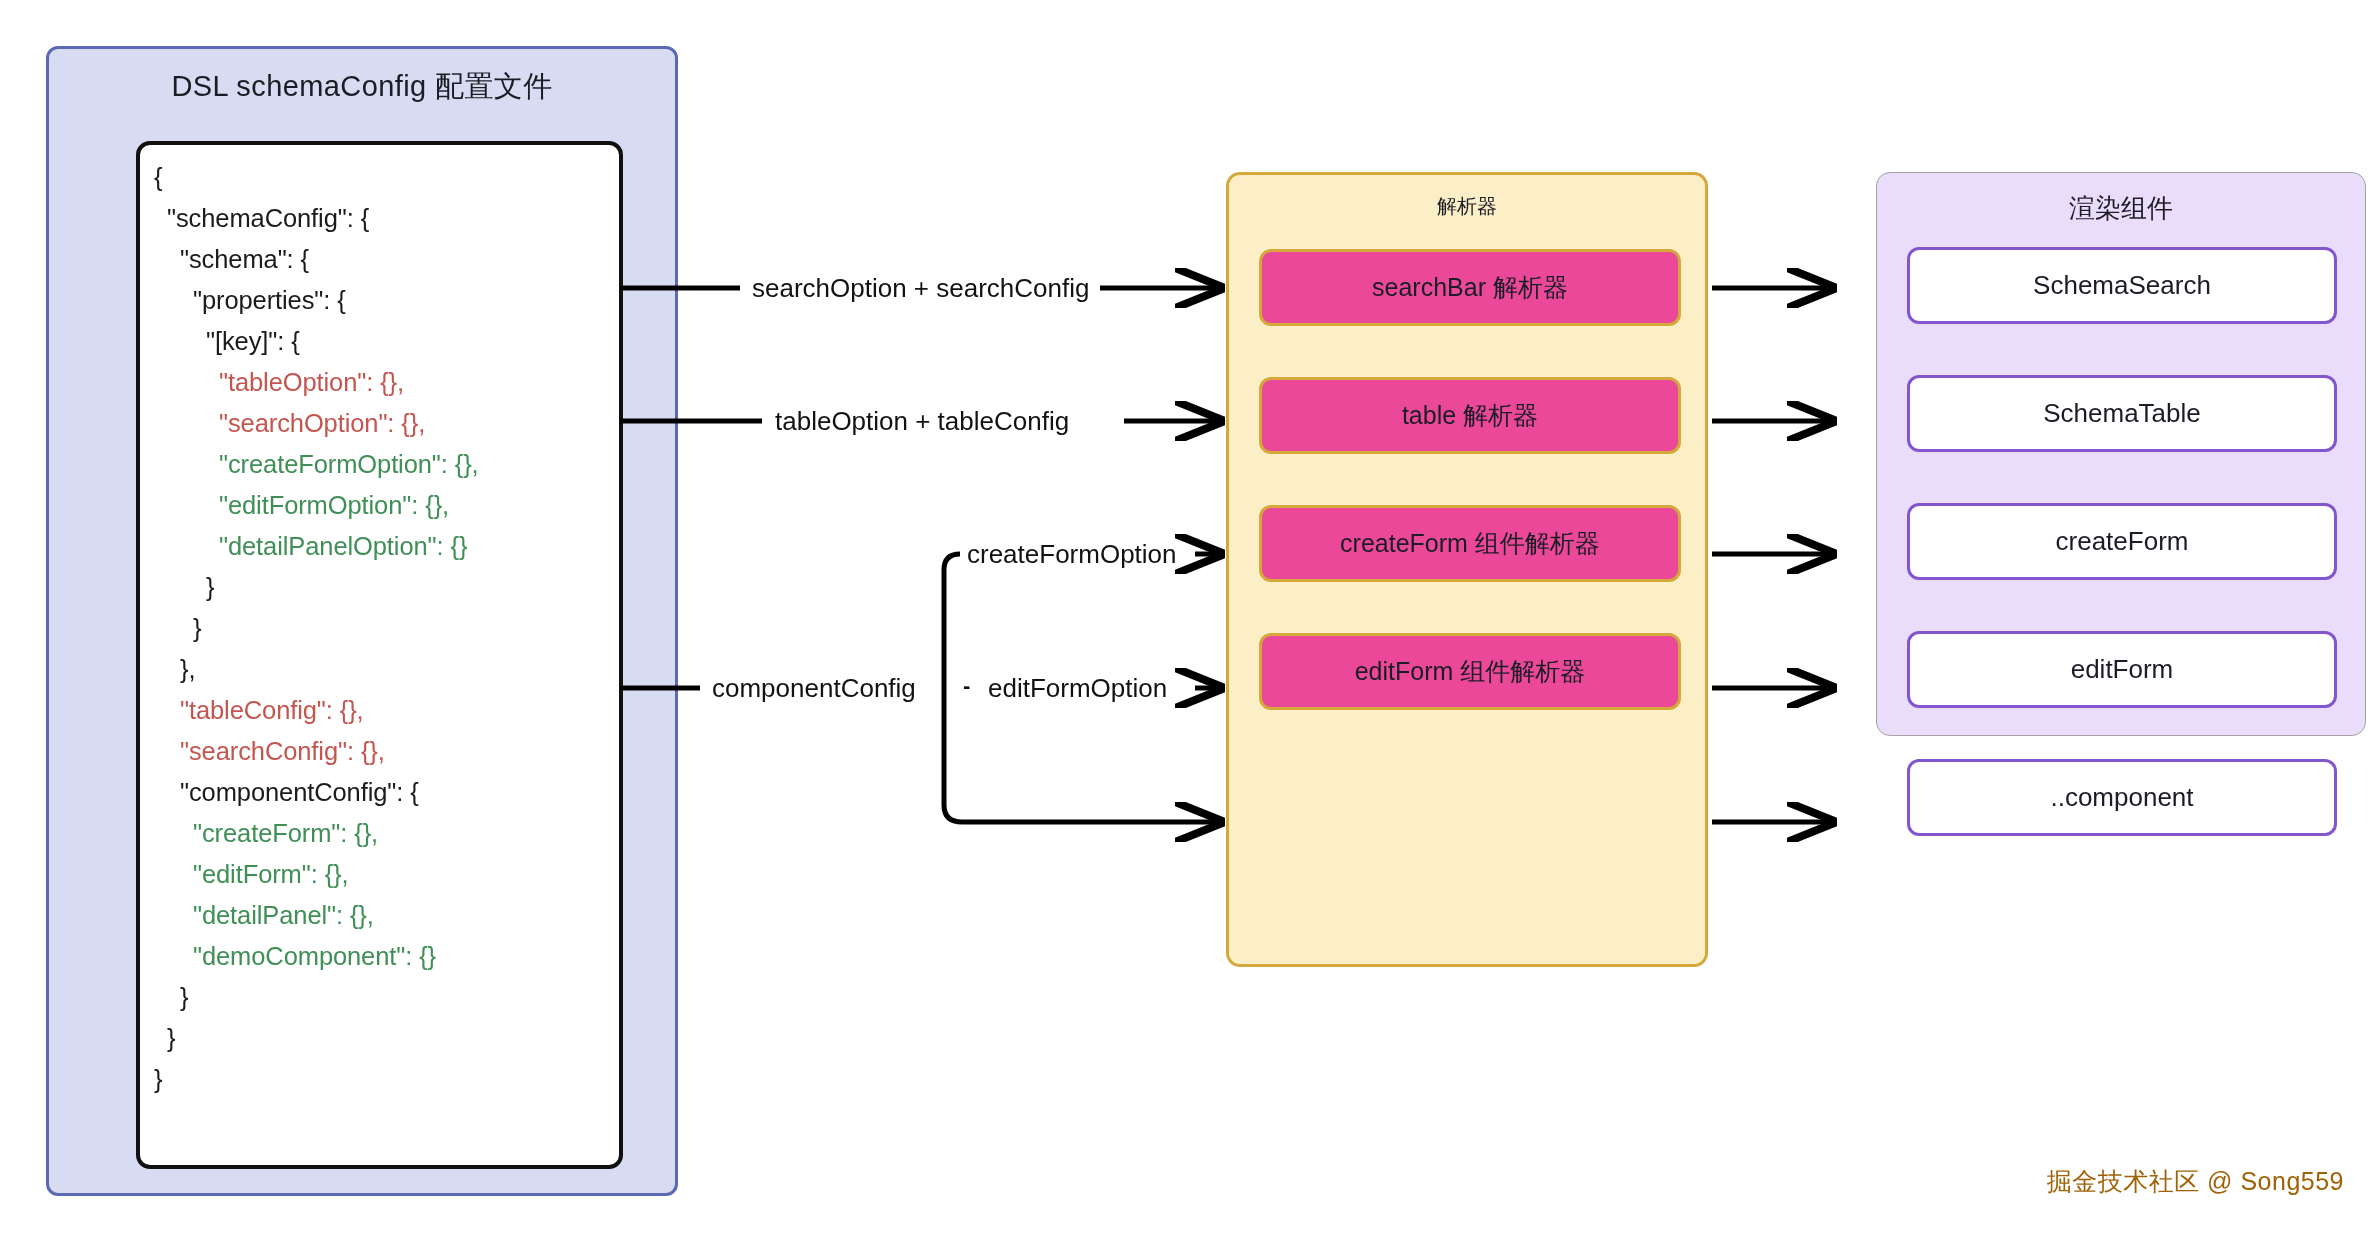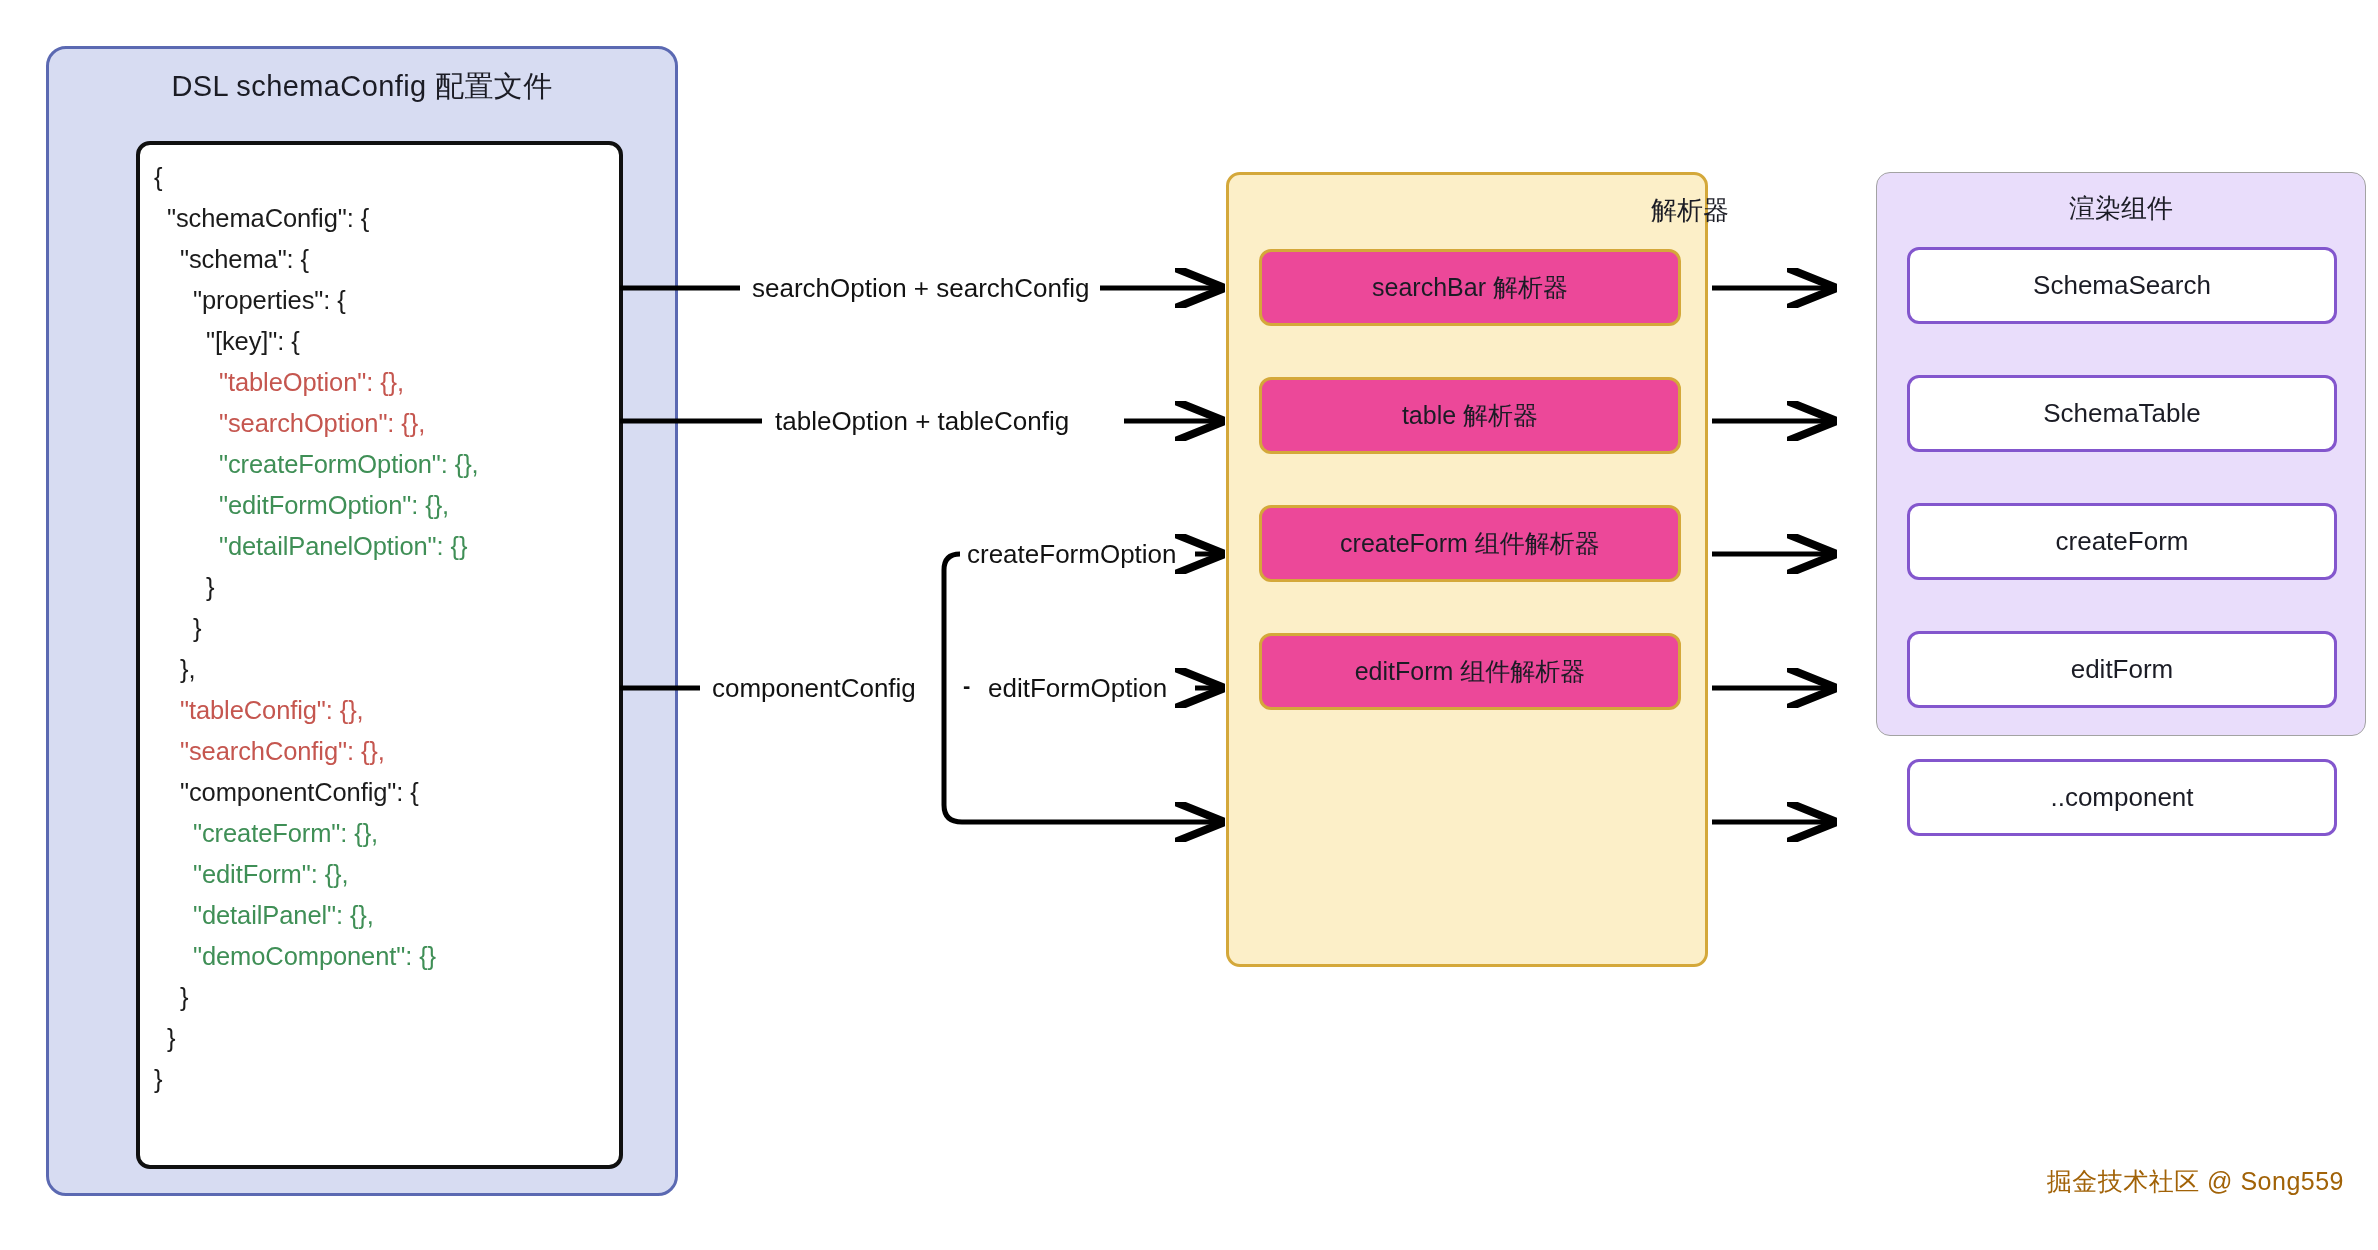--- a/index.html
+++ b/index.html
@@ -20,21 +20,21 @@
 
   
   #dsl-panel {
     position: absolute;
     left: 46px;
     top: 46px;
     width: 632px;
     height: 1150px;
     background: #d7dcf2;
     border: 3px solid #5b69b2;
-    border-radius: 20px;
+    border-radius: 12px;
     box-sizing: border-box;
     text-decoration: underline;
   }
   #dsl-title {
     position: absolute;
     left: 0;
     top: 18px;
     width: 100%;
     text-align: center;
     font-size: 29px;
@@ -79,24 +79,23 @@
     background: #fcefc8;
     border: 3px solid #d4a83a;
     border-radius: 14px;
     box-sizing: border-box;
   }
   #parser-title {
     position: absolute;
     left: 0;
     top: 18px;
     width: 100%;
-    text-align: right;
-    font-size: 26px;
-    color: #1b1c25;
-    padding-left: 24px;
+    text-align: center;
+    font-size: 20px;
+    color: #1b1c25;
   }
   .parser-item {
     position: absolute;
     left: 30px;
     width: 422px;
     height: 77px;
     background: #ec4899;
     border: 3px solid #d4a83a;
     border-radius: 12px;
     box-sizing: border-box;

